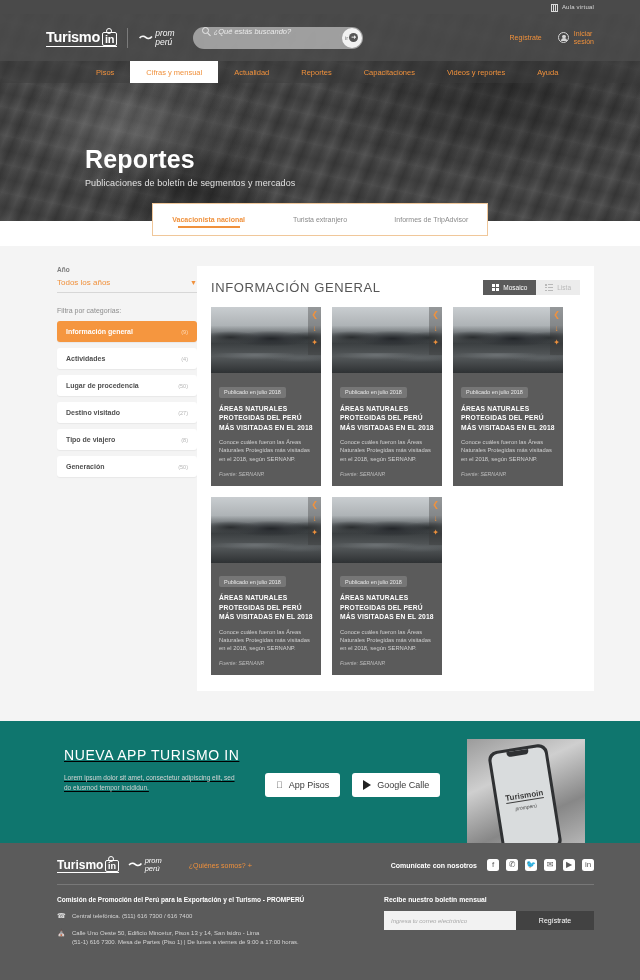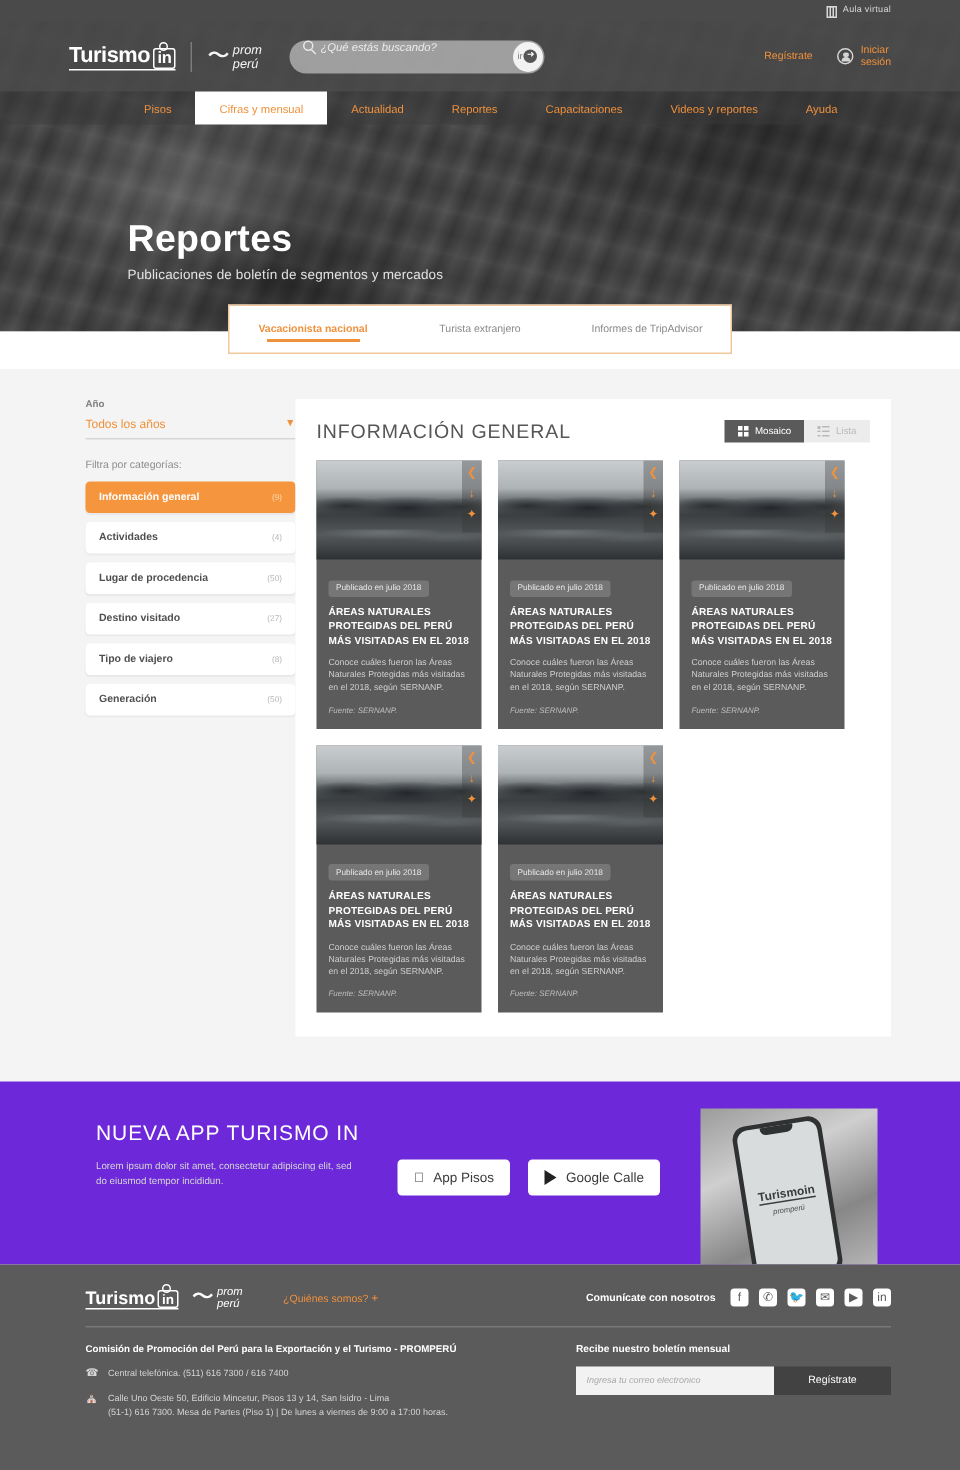--- a/index.html
+++ b/index.html
@@ -259,22 +259,22 @@
   }
   .card-title {
     color: #fff; font-size: 6.7px; font-weight: bold;
     line-height: 9.5px; letter-spacing: .15px; margin-bottom: 6px;
   }
   .card-desc { color: #cfcfcf; font-size: 5.8px; line-height: 8.2px; margin-bottom: 8px; }
   .card-source { color: #bdbdbd; font-size: 5.3px; font-style: italic; }
 
   
   .app-banner {
-    height: 122px; background: #6d28d9; position: relative;
-    padding: 26px 0 0 64px; overflow: hidden;
+    height: 122px; background: #0f766e; position: relative;
+    padding: 26px 0 0 64px; overflow: hidden; text-decoration: underline;
   }
   .app-title { color: #fff; font-size: 14px; letter-spacing: .6px; }
   .app-desc { color: #d5d5d5; font-size: 6.5px; line-height: 10px; margin-top: 10px; width: 175px; }
   .store-btns { position: absolute; left: 265px; top: 52px; display: flex; gap: 12px; }
   .store-btn {
     background: #fff; border-radius: 3px; height: 24px; padding: 0 11px;
     display: flex; align-items: center; gap: 6px; cursor: pointer;
   }
   .store-btn span { font-size: 9px; color: #3b3b3b; }
   .apple-g { font-size: 11px; color: #222; line-height: 11px; }

